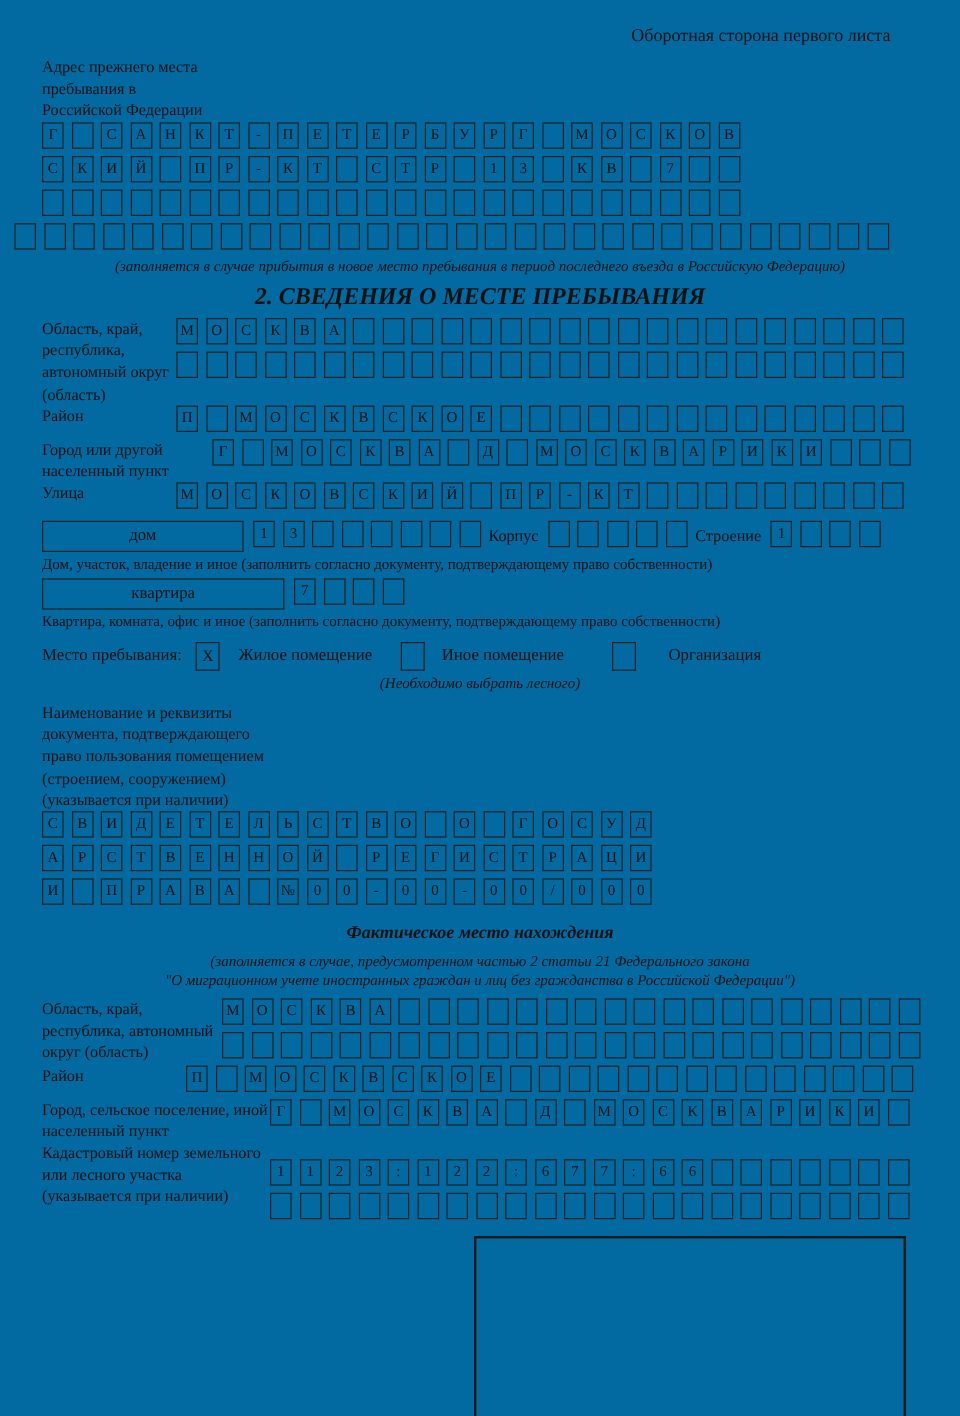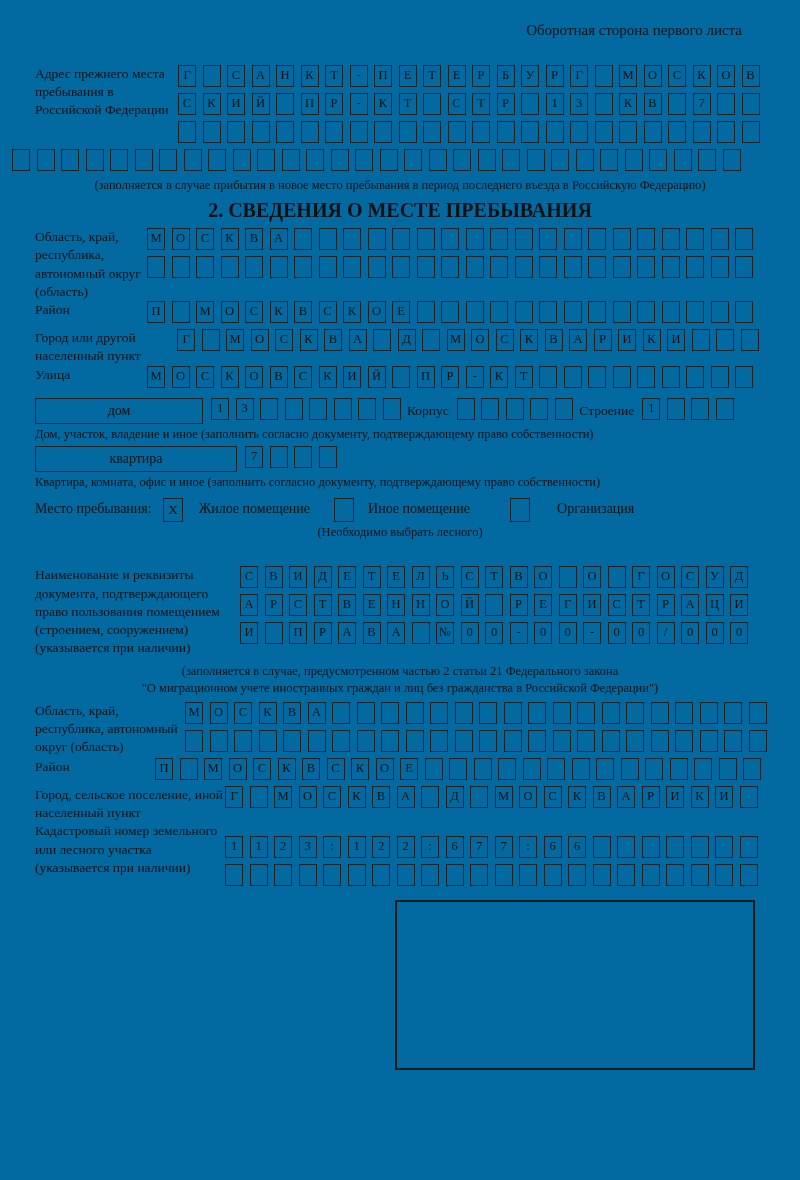--- a/index.html
+++ b/index.html
@@ -1,19 +1,19 @@
 <!DOCTYPE html>
 <html><head>
 <meta charset="utf-8">
 <style>
   html,body{margin:0;padding:0;background:#fff;}
   .page{width:800px;height:1180px;background:#0369a1;color:#111;
         font-family:"Liberation Serif","DejaVu Serif",serif;overflow:hidden;}
   .corner{text-align:right;padding:22px 58px 0 0;font-size:15px;}
-  .center{text-align:center;}
+  .center{text-align:center;font-style:italic;}
   .bold{font-weight:bold;}
   .caption{font-size:12.5px;line-height:1.3;}
   .flabel{font-size:13.5px;line-height:1.35;flex-shrink:0;}
   .frow{display:flex;align-items:flex-start;padding-left:35px;}
   .cells{white-space:nowrap;display:block;margin-bottom:6px;height:22px;}
   .cells.inline{display:inline-block;margin-bottom:0;vertical-align:top;}
   .cell{display:inline-block;width:18px;height:22px;border:1.5px solid #222;
         margin-right:6.5px;box-sizing:border-box;text-align:center;
         font-size:12.5px;line-height:19px;vertical-align:top;}
   .fullrow{margin-left:12px;margin-top:0;}
@@ -26,21 +26,21 @@
   .kvbox{width:202px;margin-right:8px;}
   .inline-label{font-size:13.5px;line-height:26px;vertical-align:top;display:inline-block;}
   .chk{display:inline-block;width:20px;height:24px;border:1.5px solid #222;
         text-align:center;font-size:13.5px;line-height:22px;vertical-align:middle;
         box-sizing:border-box;}
   .mesto{padding-left:35px;font-size:14px;margin-top:8px;}
   .stamp-box{margin-left:395px;margin-top:8px;width:360px;height:170px;
         border:2px solid #1a1a1a;box-sizing:border-box;}
   .stamp-caption{margin-left:385px;margin-top:6px;width:385px;text-align:center;
         font-size:13px;line-height:1.3;}
-  .mt2{margin-top:2px;} .mt4{margin-top:4px;} .mt6{margin-top:6px;} .mt8{margin-top:26px;}
+  .mt2{margin-top:2px;} .mt4{margin-top:4px;} .mt6{margin-top:6px;} .mt8{margin-top:8px;flex-direction:column;}
   .addr-label{width:143px;} .lbl110{width:112px;} .lbl142{width:142px;}
   .lbl150{width:150px;} .lbl120{width:120px;} .lbl190{width:190px;} .lbl205{width:205px;}
   .cad-grids{margin-top:14px;}
   .capind{padding-left:35px;}
 </style>
 </head>
 <body>
 
 <div class="page">
 
@@ -111,20 +111,21 @@
 
   <div class="frow mt8">
     <div class="flabel lbl205">Наименование и реквизиты документа, подтверждающего право пользования помещением (строением, сооружением) (указывается при наличии)</div>
     <div class="grids">
       <div class="cells"><span class="cell">С</span><span class="cell">В</span><span class="cell">И</span><span class="cell">Д</span><span class="cell">Е</span><span class="cell">Т</span><span class="cell">Е</span><span class="cell">Л</span><span class="cell">Ь</span><span class="cell">С</span><span class="cell">Т</span><span class="cell">В</span><span class="cell">О</span><span class="cell"></span><span class="cell">О</span><span class="cell"></span><span class="cell">Г</span><span class="cell">О</span><span class="cell">С</span><span class="cell">У</span><span class="cell">Д</span></div>
       <div class="cells"><span class="cell">А</span><span class="cell">Р</span><span class="cell">С</span><span class="cell">Т</span><span class="cell">В</span><span class="cell">Е</span><span class="cell">Н</span><span class="cell">Н</span><span class="cell">О</span><span class="cell">Й</span><span class="cell"></span><span class="cell">Р</span><span class="cell">Е</span><span class="cell">Г</span><span class="cell">И</span><span class="cell">С</span><span class="cell">Т</span><span class="cell">Р</span><span class="cell">А</span><span class="cell">Ц</span><span class="cell">И</span></div>
       <div class="cells"><span class="cell">И</span><span class="cell"></span><span class="cell">П</span><span class="cell">Р</span><span class="cell">А</span><span class="cell">В</span><span class="cell">А</span><span class="cell"></span><span class="cell">№</span><span class="cell">0</span><span class="cell">0</span><span class="cell">-</span><span class="cell">0</span><span class="cell">0</span><span class="cell">-</span><span class="cell">0</span><span class="cell">0</span><span class="cell">/</span><span class="cell">0</span><span class="cell">0</span><span class="cell">0</span></div>
     </div>
   </div>
 
+  <div class="h3 center bold">Фактическое место нахождения</div>
   <div class="caption center mt6">(заполняется в случае, предусмотренном частью 2 статьи 21 Федерального закона</div>
   <div class="caption center">"О миграционном учете иностранных граждан и лиц без гражданства в Российской Федерации")</div>
 
   <div class="frow mt6">
     <div class="flabel lbl150">Область, край, республика, автономный округ (область)</div>
     <div class="grids">
       <div class="cells"><span class="cell">М</span><span class="cell">О</span><span class="cell">С</span><span class="cell">К</span><span class="cell">В</span><span class="cell">А</span><span class="cell"></span><span class="cell"></span><span class="cell"></span><span class="cell"></span><span class="cell"></span><span class="cell"></span><span class="cell"></span><span class="cell"></span><span class="cell"></span><span class="cell"></span><span class="cell"></span><span class="cell"></span><span class="cell"></span><span class="cell"></span><span class="cell"></span><span class="cell"></span><span class="cell"></span><span class="cell"></span></div>
       <div class="cells"><span class="cell"></span><span class="cell"></span><span class="cell"></span><span class="cell"></span><span class="cell"></span><span class="cell"></span><span class="cell"></span><span class="cell"></span><span class="cell"></span><span class="cell"></span><span class="cell"></span><span class="cell"></span><span class="cell"></span><span class="cell"></span><span class="cell"></span><span class="cell"></span><span class="cell"></span><span class="cell"></span><span class="cell"></span><span class="cell"></span><span class="cell"></span><span class="cell"></span><span class="cell"></span><span class="cell"></span></div>
     </div>
   </div>

